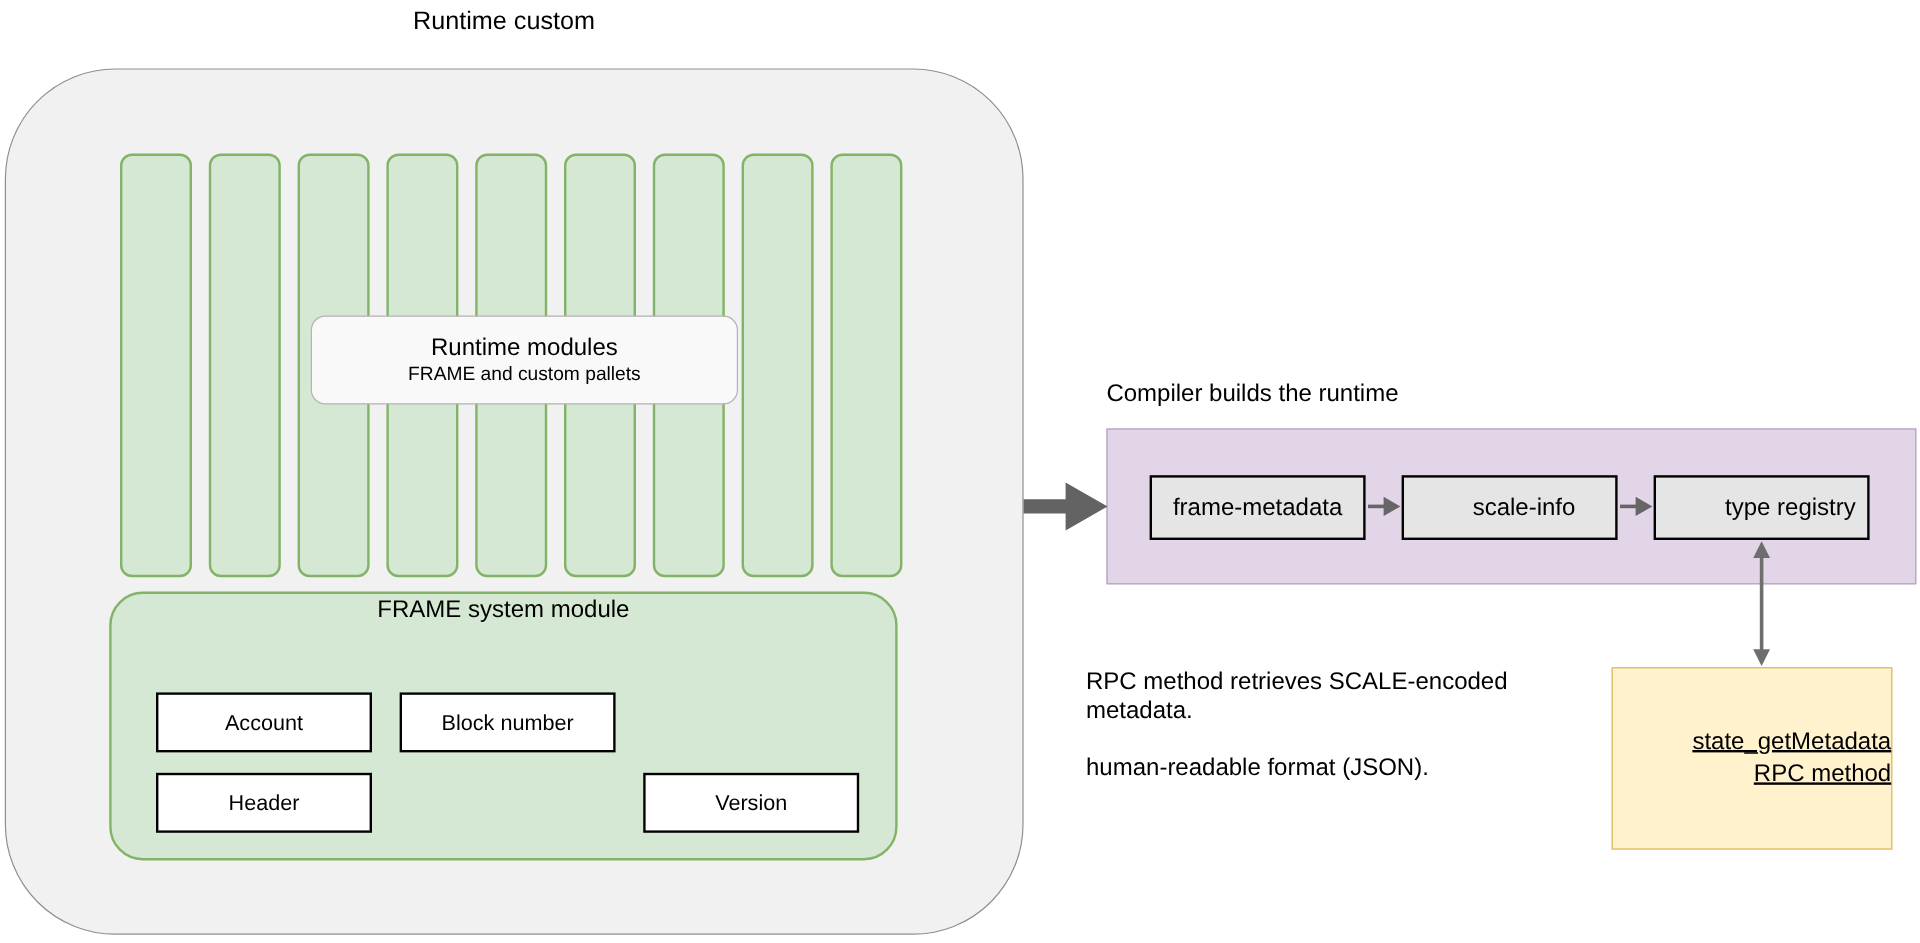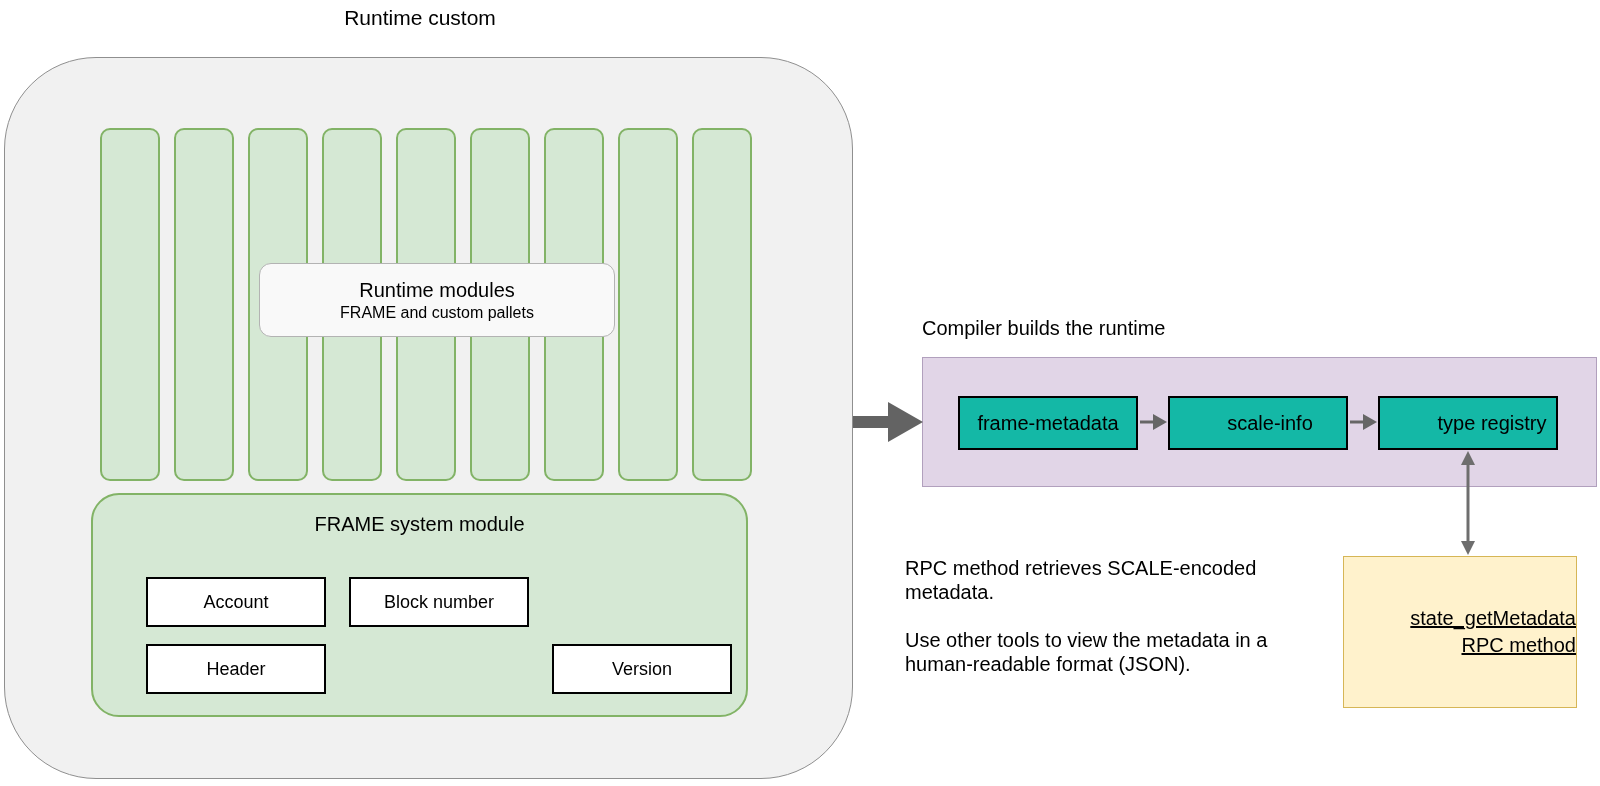--- a/index.html
+++ b/index.html
@@ -39,41 +39,40 @@
     display:flex;flex-direction:column;justify-content:center;align-items:center;margin-left:14px;
   }
   .modules-label .t1{font-size:20px;line-height:26px;}
   .modules-label .t2{font-size:16px;line-height:20px;}
 
   
   .frame-system{
     left:91px;top:493px;width:657px;height:224px;box-sizing:border-box;
     background:#d5e8d4;border:2px solid #82b366;border-radius:28px;
   }
-  .frame-system .t1{margin-top:16px;text-align:center;font-size:20px;line-height:26px;}
+  .frame-system .t1{margin-top:0;text-align:center;font-size:20px;line-height:26px;}
   .frame-system .t2{text-align:center;font-size:16px;line-height:21px;}
   .cell{
     position:absolute;width:180px;height:50px;box-sizing:border-box;
     background:#ffffff;border:2px solid #000000;
     display:flex;align-items:center;justify-content:center;
     font-size:18px;
-    margin-left:16px;
   }
   .cell.r0{top:82px;} .cell.r1{top:149px;}
   .cell.c0{left:37px;} .cell.c1{left:240px;} .cell.c2{left:443px;}
 
   
   .compiler-label{left:922px;top:316px;font-size:20px;line-height:24px;white-space:nowrap;}
   .compiler-box{
     left:922px;top:357px;width:675px;height:130px;box-sizing:border-box;
     background:#e1d5e7;border:1px solid #b1a0bd;
   }
   .step{
     position:absolute;top:396px;width:180px;height:54px;box-sizing:border-box;
-    background:#14b8a6;border:2px solid #000000;
+    background:#e5e5e5;border:2px solid #000000;
     display:flex;align-items:center;justify-content:center;
     font-size:20px;white-space:nowrap;
   }
   .step.s0{left:958px;} .step.s1{left:1168px;padding-left:24px;} .step.s2{left:1378px;padding-left:48px;}
 
   
   .rpc-note{left:905px;top:556px;width:420px;font-size:20px;line-height:24px;}
   .rpc-note .gap{height:24px;}
 
   
@@ -121,21 +120,20 @@
 <div class="abs compiler-label">Compiler builds the runtime</div>
 <div class="abs compiler-box"></div>
 <div class="step s0">frame-metadata</div>
 <div class="step s1">scale-info</div>
 <div class="step s2">type registry</div>
 
 <div class="abs rpc-note">
   <div>RPC method retrieves SCALE-encoded</div>
   <div>metadata.</div>
   <div class="gap"></div>
-  <div>Use other tools to view the metadata in a</div>
   <div>human-readable format (JSON).</div>
 </div>
 
 <div class="abs metadata-box">
   <div>state_getMetadata</div>
   <div>RPC method</div>
 </div>
 
 <svg class="overlay" width="1600" height="786" viewBox="0 0 1600 786">
 

